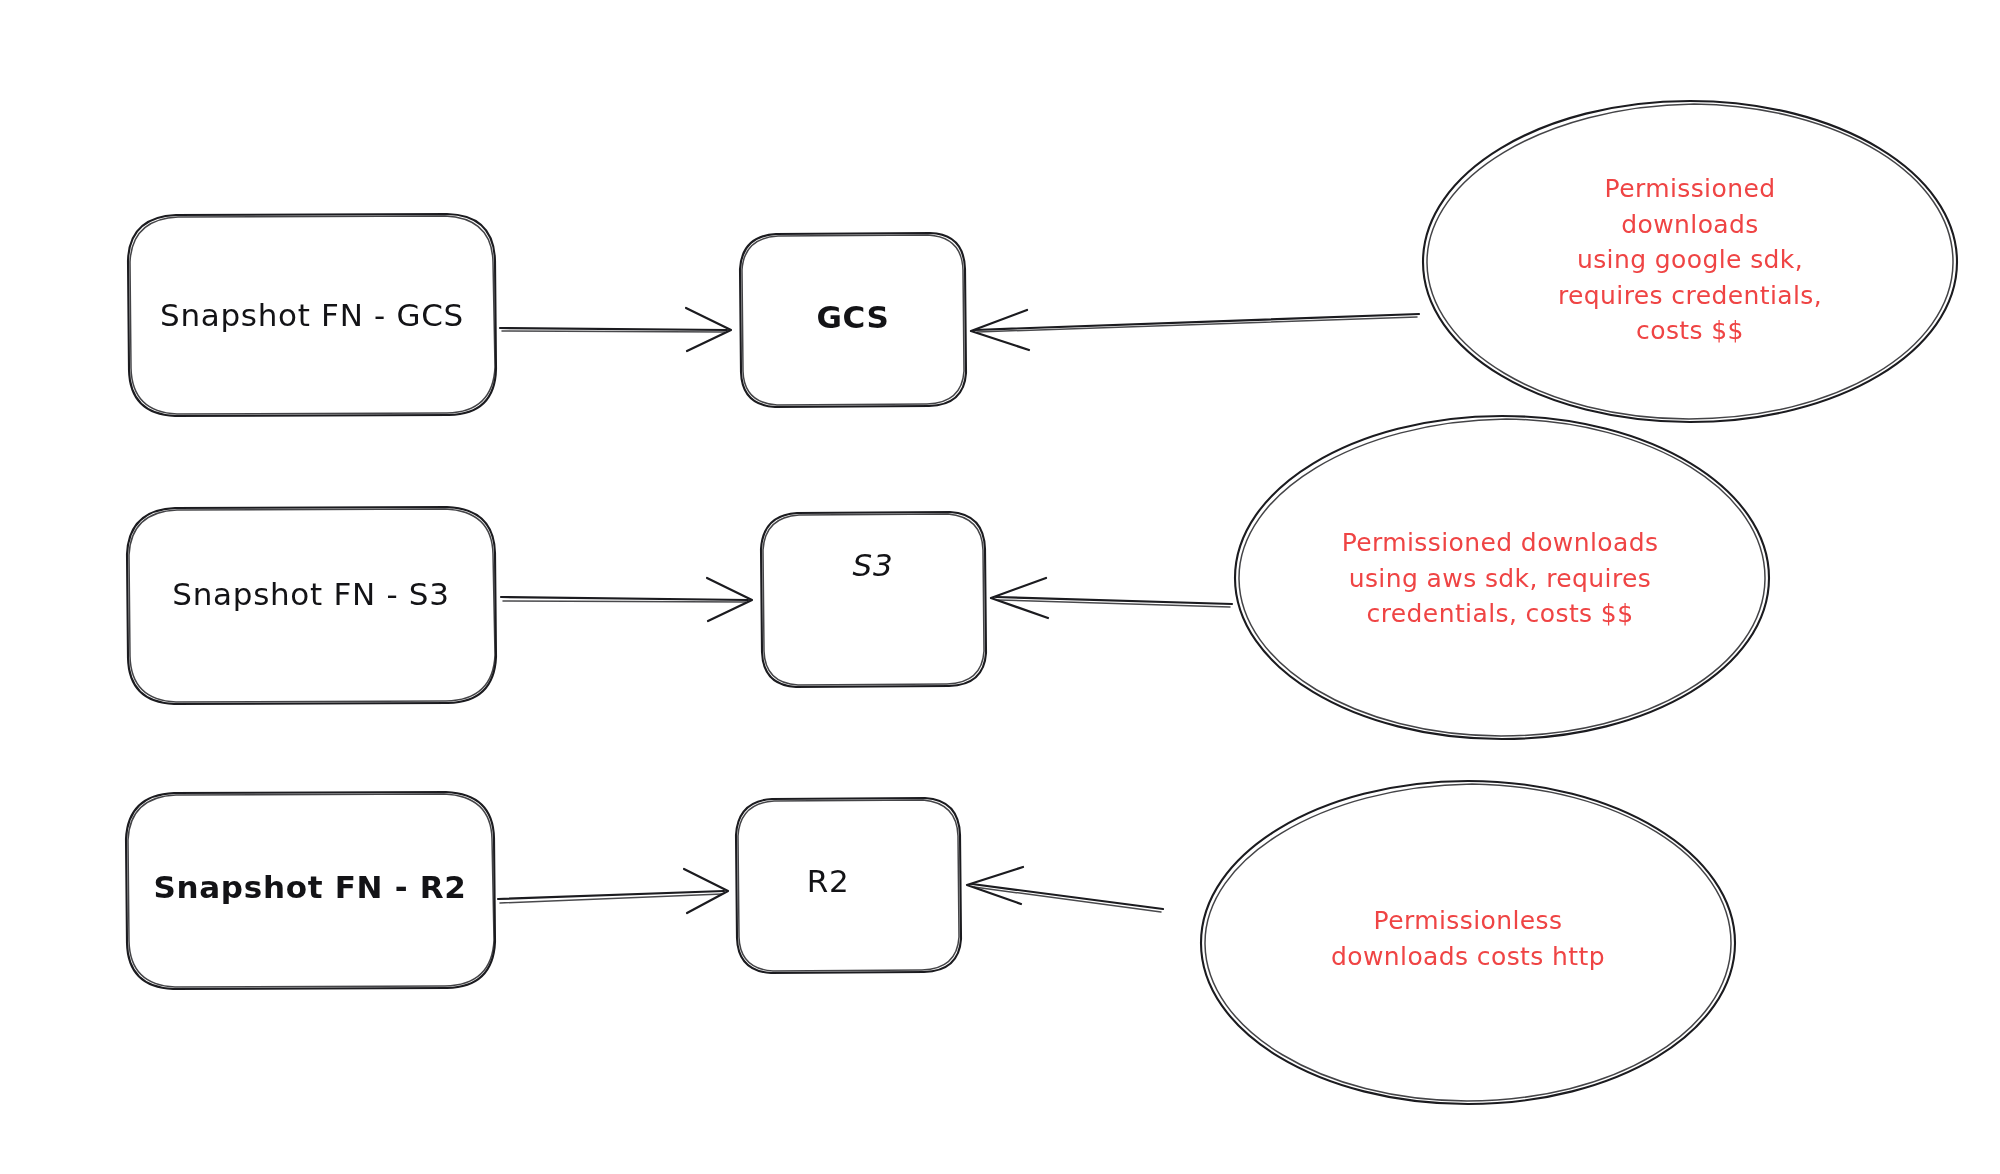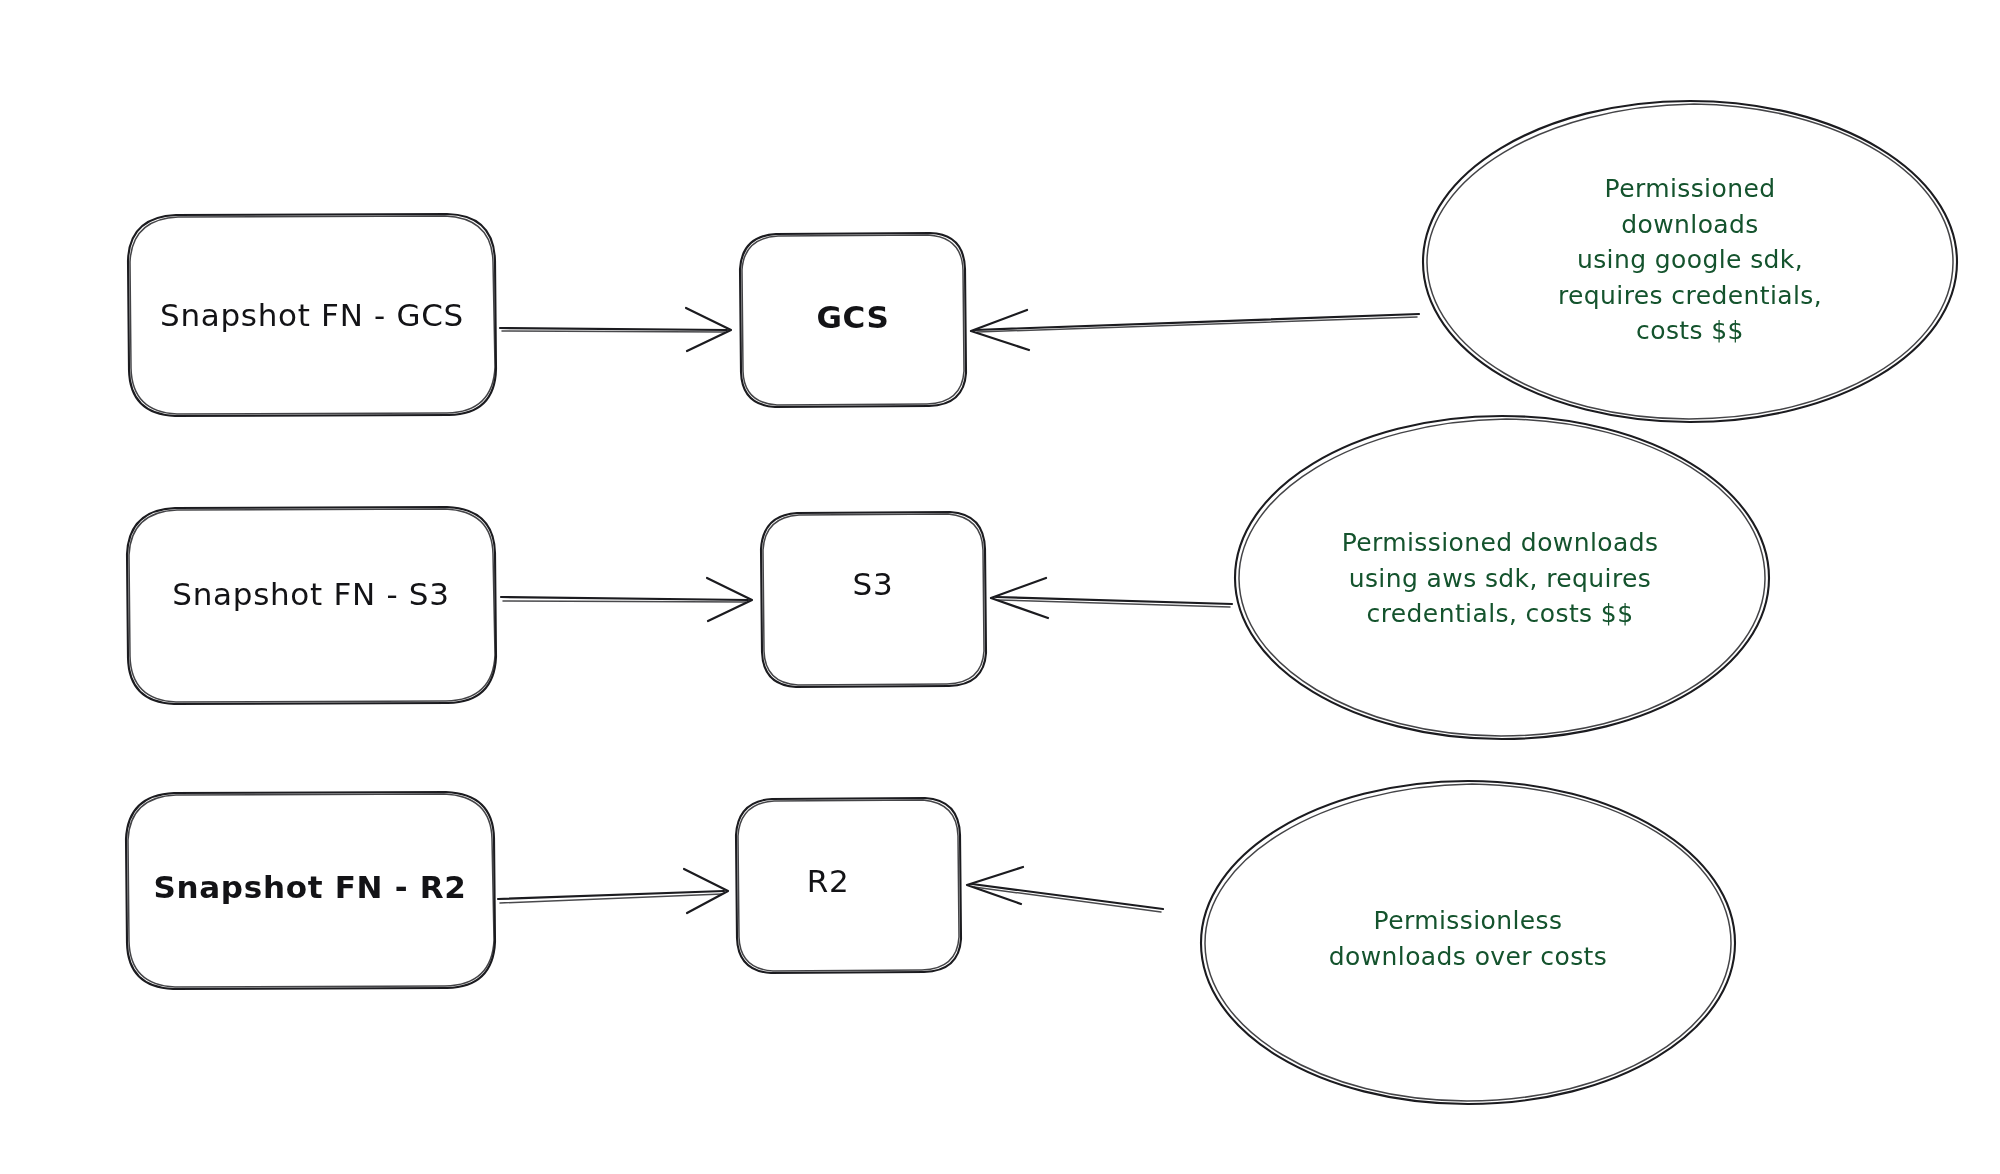--- a/index.html
+++ b/index.html
@@ -50,21 +50,21 @@
     font-size: 31px;
     letter-spacing: 0.7px;
     line-height: 1.28;
     white-space: pre;
     transform: translate(-50%, -50%);
     pointer-events: none;
   }
   .note-label {
     position: absolute;
     text-align: center;
-    color: #14532d;
+    color: #ef4444;
     font-family: "DejaVu Sans", sans-serif;
     font-size: 25px;
     letter-spacing: 0.4px;
     line-height: 1.42;
     white-space: pre-line;
     transform: translate(-50%, -50%);
     pointer-events: none;
   }
 </style>
 </head>
@@ -161,26 +161,26 @@
 
   <div class="node-label" style="left:853px; top:318px;font-weight:bold;">GCS</div>
 
   <div class="note-label" style="left:1690px; top:260px;">Permissioned downloads
 using google sdk,
 requires credentials,
 costs $$</div>
 
   <div class="node-label" style="left:311px; top:595px;">Snapshot FN - S3</div>
 
-  <div class="node-label" style="left:873px; top:585px;">S3</div>
+  <div class="node-label" style="left:873px; top:566px;font-style:italic;">S3</div>
 
   <div class="note-label" style="left:1500px; top:578px;">Permissioned downloads
 using aws sdk, requires
 credentials, costs $$</div>
 
   <div class="node-label" style="left:310px; top:888px;font-weight:bold;">Snapshot FN - R2</div>
 
   <div class="node-label" style="left:828px; top:882px;">R2</div>
 
   <div class="note-label" style="left:1468px; top:938px;">Permissionless
-downloads over costs</div>
+downloads costs http</div>
 
 </div>
 
 </body></html>

